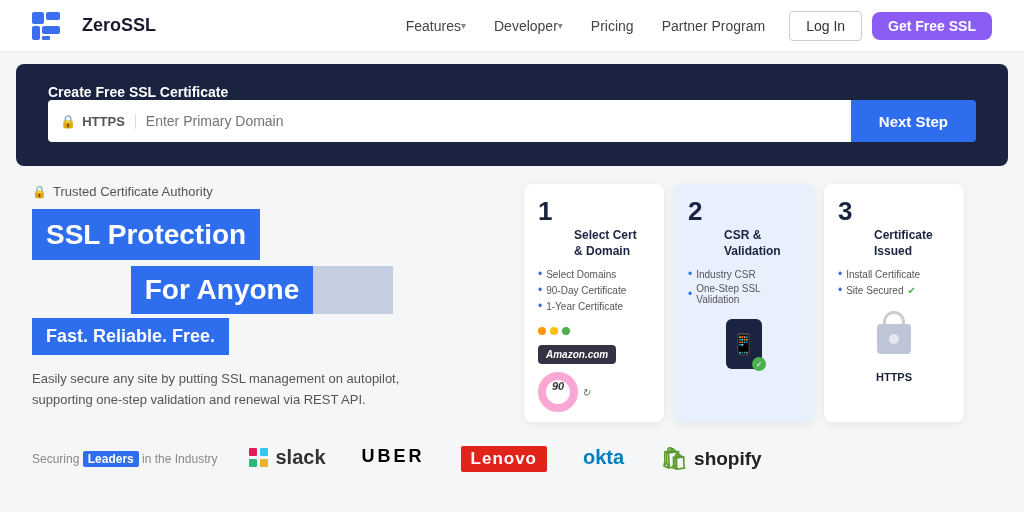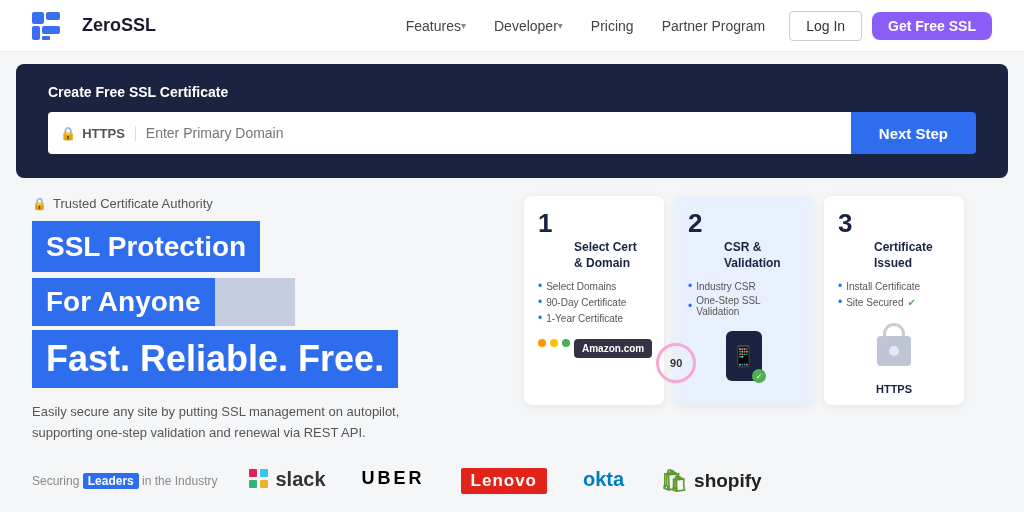--- a/index.html
+++ b/index.html
@@ -77,21 +77,20 @@
       background: #1a2340;
       padding: 20px 32px 24px;
       margin: 0 16px;
       border-radius: 8px;
       margin-top: 12px;
     }
     .hero-title {
       color: #fff;
       font-size: 14px;
       font-weight: 600;
-      margin-bottom: 12px;
     }
     .domain-input-row {
       display: flex;
       align-items: center;
       gap: 0;
     }
     .input-wrapper {
       display: flex;
       align-items: center;
       background: #fff;
@@ -171,36 +170,37 @@
       margin-bottom: 2px;
     }
     .headline-row {
       margin-bottom: 4px;
     }
     .headline-row2 {
       display: flex;
       align-items: stretch;
       gap: 0;
       margin-bottom: 4px;
+      justify-content: center;
     }
     .headline-for-anyone {
       background: #2f6def;
       color: #fff;
       font-size: 28px;
       font-weight: 800;
       padding: 8px 14px;
     }
     .headline-box-grey {
       background: #c5cde0;
       width: 80px;
     }
     .headline-fast {
       background: #2f6def;
       color: #fff;
-      font-size: 36px;
+      font-size: 18px;
       font-weight: 800;
       padding: 8px 14px;
       display: inline-block;
       margin-bottom: 10px;
     }
     .tagline {
       font-size: 13px;
       color: #555;
       line-height: 1.6;
       max-width: 380px;
@@ -258,23 +258,24 @@
     .step-visual {
       margin-top: 8px;
       display: flex;
       flex-direction: column;
       align-items: center;
       gap: 6px;
     }
     .step1-visual {
       margin-top: 8px;
       display: flex;
-      flex-direction: row;
+      flex-direction: column;
       align-items: flex-start;
       gap: 4px;
+      font-style: italic;
     }
     .dots-row {
       display: flex; gap: 4px; margin-bottom: 6px;
     }
     .dot { width: 8px; height: 8px; border-radius: 50%; }
     .dot-orange { background: #ff9800; }
     .dot-yellow { background: #ffc107; }
     .dot-green { background: #4caf50; }
 
     .domain-tag {
@@ -282,23 +283,23 @@
       color: #fff;
       font-size: 10px;
       padding: 4px 8px;
       border-radius: 4px;
       font-weight: 600;
     }
     .timer-circle {
       width: 40px;
       height: 40px;
       border-radius: 50%;
-      border: 3px solid #f9a8d4;
-      display: flex;
-      align-items: center;
+      border: 8px solid #f9a8d4;
+      display: flex;
+      align-items: flex-start;
       justify-content: center;
       font-size: 11px;
       font-weight: 700;
       color: #333;
       position: relative;
     }
     .timer-arrow {
       font-size: 10px;
       color: #666;
     }

